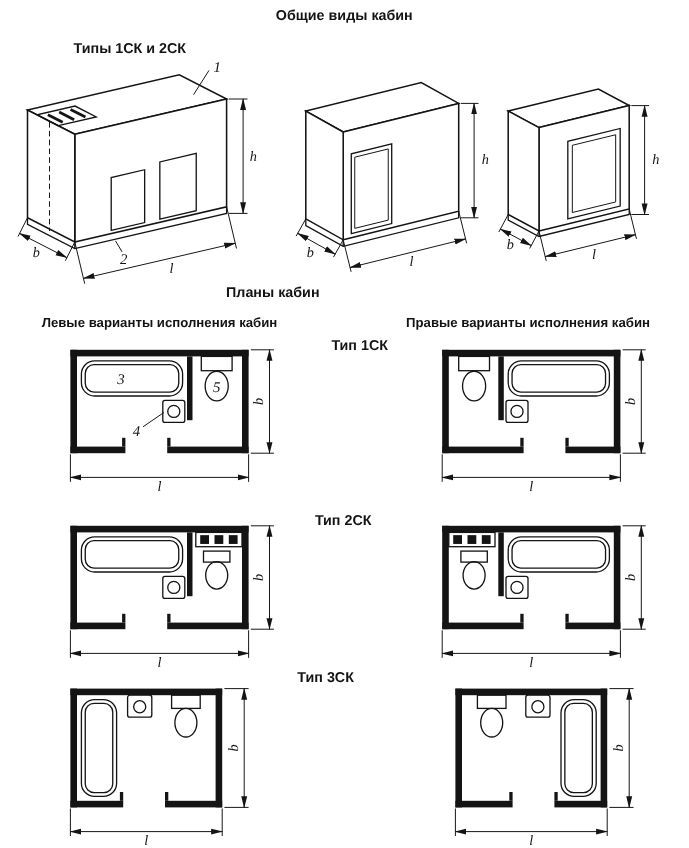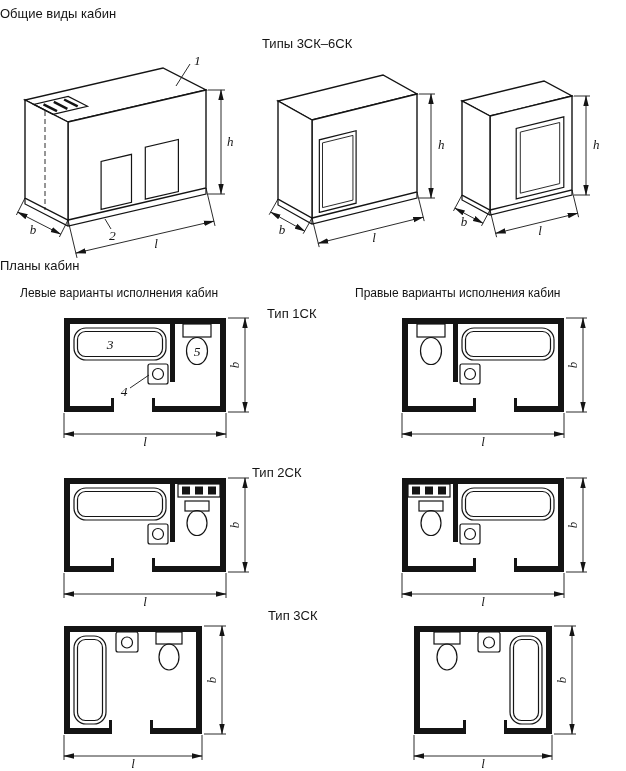--- a/index.html
+++ b/index.html
@@ -1,37 +1,37 @@
 <!DOCTYPE html>
 <html><head>
 <meta charset="utf-8">
 <style>
   * { margin:0; padding:0; box-sizing:border-box; }
   html,body { background:#ffffff; }
   body { font-family:"Liberation Sans", sans-serif; color:#141414; }
   .page { position:relative; width:626px; height:771px; background:#ffffff; margin:0 auto; overflow:hidden; }
-  .caption { position:absolute; font-size:13px; text-align:left; color:#141414; white-space:nowrap; }
+  .caption { position:absolute; font-size:13px; text-align:center; color:#141414; white-space:nowrap;font-weight:bold; }
   .caption.small { font-size:12px; }
   svg { position:absolute; overflow:visible; }
   .outline { fill:#ffffff; stroke:#141414; stroke-width:1.4; stroke-linejoin:miter; }
   .med  { fill:none; stroke:#141414; stroke-width:1.2; }
   .thin { fill:none; stroke:#141414; stroke-width:0.9; }
   .wall { fill:#141414; stroke:none; }
   .slot { fill:none; stroke:#141414; stroke-width:2.5; }
   .dimtext, .callout { font-family:"Liberation Serif", serif; font-style:italic; fill:#141414; }
   .dimtext { font-size:13px; }
   .callout { font-size:13.5px; }
 </style>
 </head>
 <body>
 
 <div class="page">
 
   <div class="caption" style="left:0;top:6px;width:626px;">Общие виды кабин</div>
-  <div class="caption" style="left:262px;top:36px;width:190px;">Типы 3СК–6СК</div>
+  <div class="caption" style="left:8px;top:36px;width:220px;">Типы 1СК и 2СК</div>
 
   <svg style="left:8px;top:52px;" width="235" height="210" viewBox="0 0 235 210">
     <defs>
       <marker id="arr-i1" viewBox="0 0 10 6" refX="9.3" refY="3" markerWidth="12" markerHeight="7.2" orient="auto-start-reverse">
           <path d="M0,0.5 L10,3 L0,5.5 Z" fill="#141414"></path>
         </marker>
     </defs>
     <g>
       <path class="med" d="M17,146 L17,152 L60,174 L198,142 L198,136"></path>
       <line class="med" x1="60" y1="168" x2="60" y2="174"></line>
@@ -148,21 +148,21 @@
       <line class="thin" x1="138" y1="38" x2="138" y2="137" marker-start="url(#arr-i3)" marker-end="url(#arr-i3)"></line>
       <text class="dimtext" x="145" y="91">h</text>
     </g>
   </svg>
 
   <div class="caption" style="left:0;top:258px;width:496px;">Планы кабин</div>
   <div class="caption small" style="left:20px;top:286px;width:250px;">Левые варианты исполнения кабин</div>
   <div class="caption small" style="left:355px;top:286px;width:250px;">Правые варианты исполнения кабин</div>
   <div class="caption" style="left:267px;top:306px;width:120px;">Тип 1СК</div>
   <div class="caption" style="left:252px;top:452px;width:120px;margin-top:13px;">Тип 2СК</div>
-  <div class="caption" style="left:268px;top:608px;width:120px;">Тип 3СК</div>
+  <div class="caption" style="left:236px;top:608px;width:120px;">Тип 3СК</div>
 
   <svg style="left:62px;top:316px;" width="190" height="132" viewBox="0 0 190 132">
     <defs>
       <marker id="arr-p1" viewBox="0 0 10 6" refX="9.3" refY="3" markerWidth="12" markerHeight="7.2" orient="auto-start-reverse">
           <path d="M0,0.5 L10,3 L0,5.5 Z" fill="#141414"></path>
         </marker>
     </defs>
     <g transform="translate(2,2)">
       <g>
         <rect class="wall" x="0" y="0" width="162" height="6"></rect>

